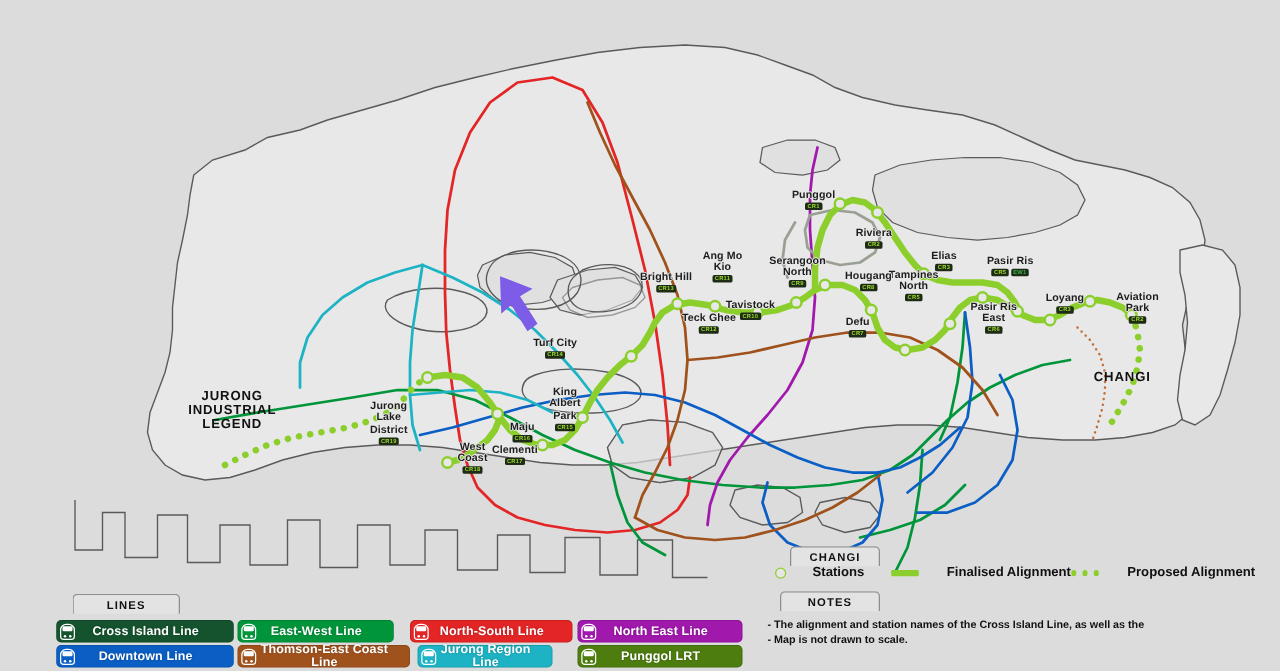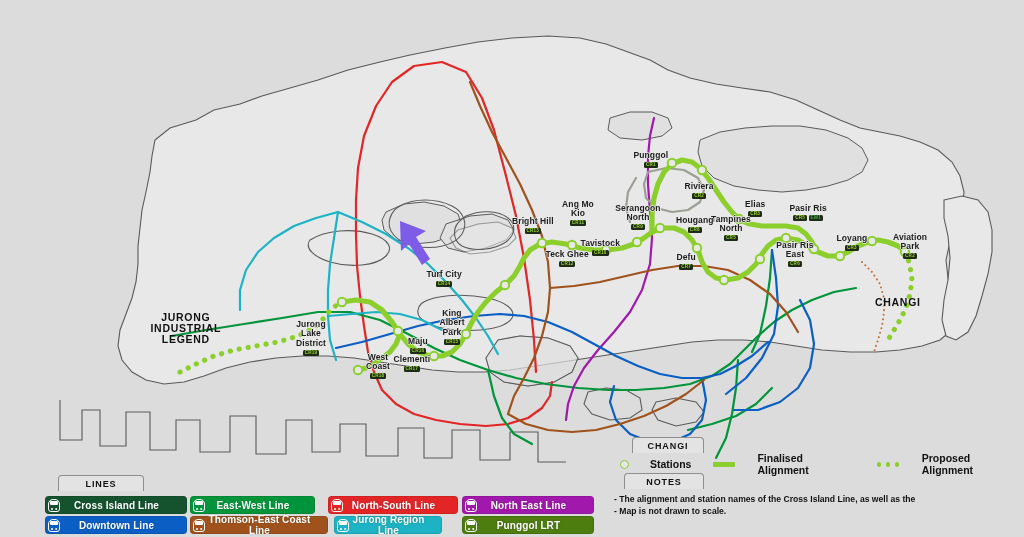--- a/index.html
+++ b/index.html
@@ -386,21 +386,21 @@
   <div class="tab-box" id="legend-tab">CHANGI</div>
   <div id="legend-row">
     <div class="item">
       <span class="lg-circle"></span>
       <span>Stations</span>
     </div>
     <div class="item" style="margin-left:22px;">
       <span class="lg-bar"></span>
       <span>Finalised Alignment</span>
     </div>
-    <div class="item" style="margin-left:20px;">
+    <div class="item" style="">
       <span class="lg-dots">
           <i style="left:0"></i>
           <i style="left:9px"></i>
           <i style="left:18px"></i>
         </span>
       <span>Proposed Alignment</span>
     </div>
   </div>
 
   <div class="tab-box" id="notes-tab">NOTES</div>

